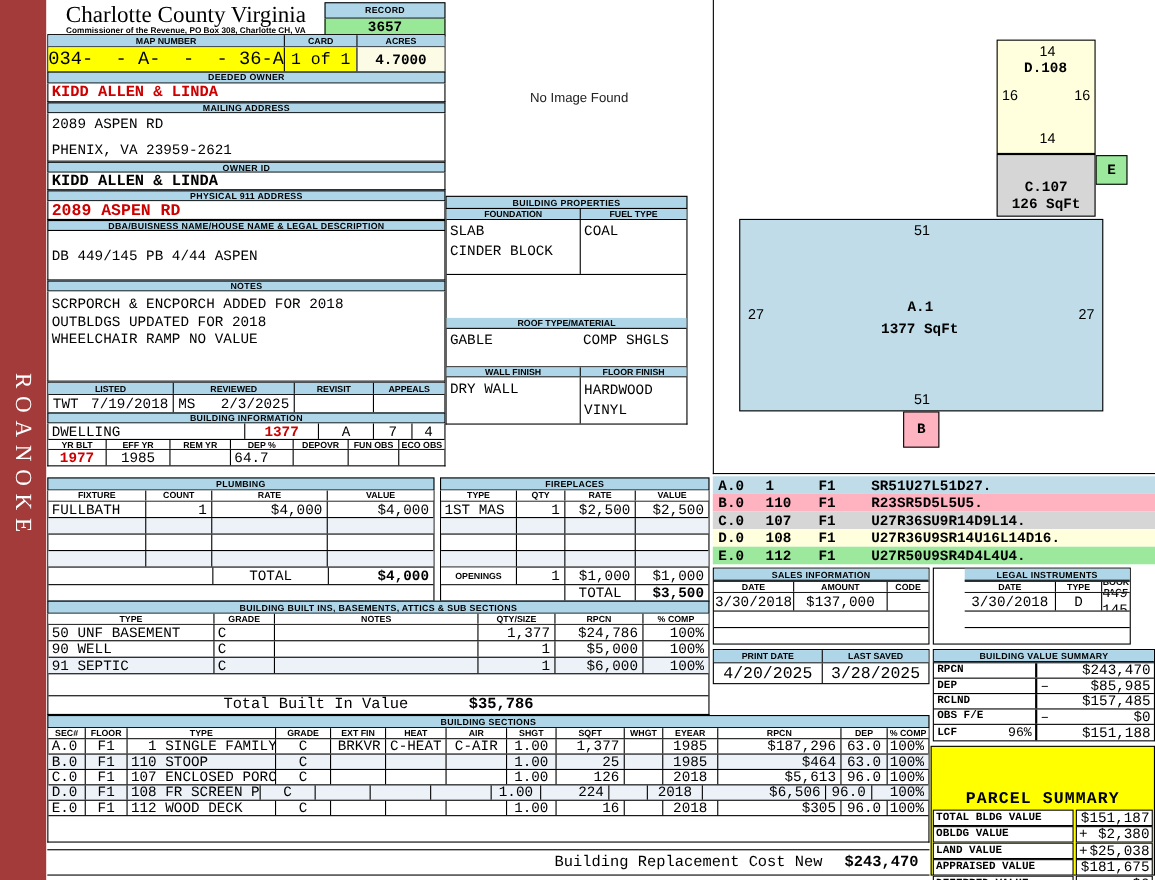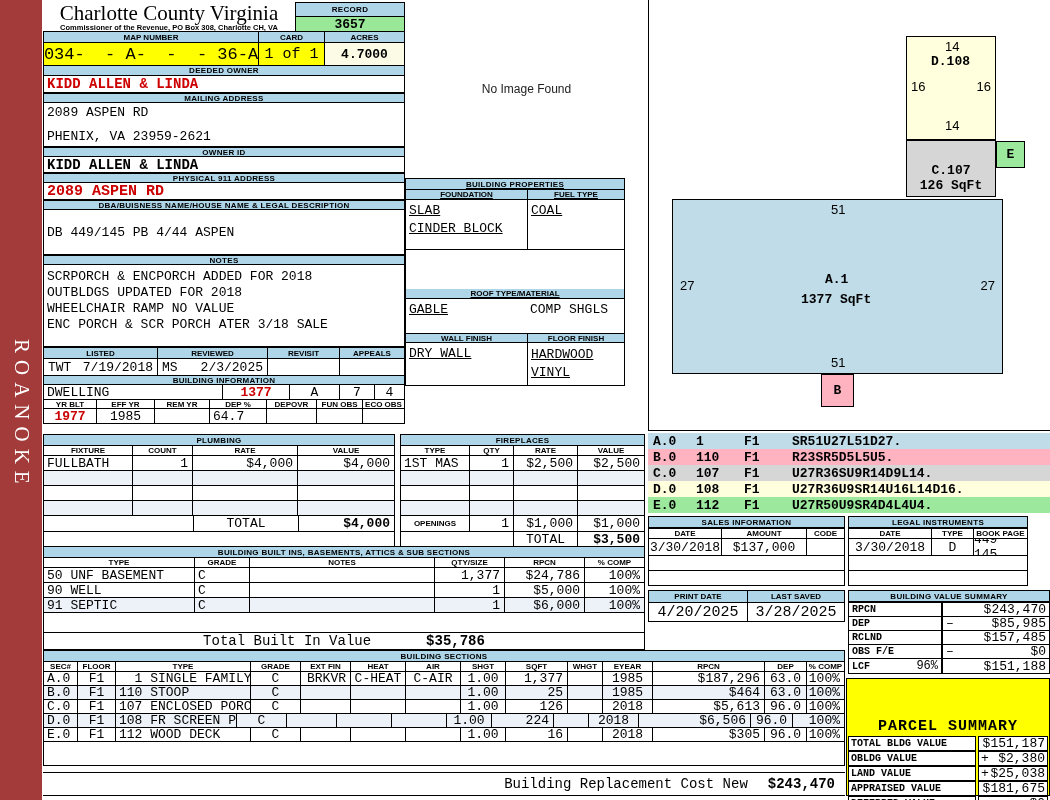--- a/index.html
+++ b/index.html
@@ -84,21 +84,20 @@
   <div class="abs box b red pl" style="left:43px;top:183px;width:362px;height:17px;display:flex;align-items:center;font-size:15px;">2089 ASPEN RD</div>
 
   <div class="abs bar" style="left:43px;top:200px;width:362px;height:10px;">DBA/BUISNESS NAME/HOUSE NAME &amp; LEGAL DESCRIPTION</div>
   <div class="abs box mono13 pl" style="left:43px;top:210px;width:362px;height:45px;display:flex;align-items:center;">DB 449/145 PB 4/44 ASPEN</div>
 
   <div class="abs bar" style="left:43px;top:255px;width:362px;height:10px;">NOTES</div>
   <div class="abs box mono13 pl" style="left:43px;top:265px;width:362px;height:82px;line-height:16px;padding-top:4px;">
     <div>SCRPORCH &amp; ENCPORCH ADDED FOR 2018</div>
     <div>OUTBLDGS UPDATED FOR 2018</div>
     <div>WHEELCHAIR RAMP NO VALUE</div>
-    <div>ENC PORCH &amp; SCR PORCH ATER 3/18 SALE</div>
   </div>
 
   <div class="abs tbl" style="left:43px;top:347px;width:362px;">
     <div class="r" style="height:10px;">
       <div class="c tinyh blue" style="width:113px;">LISTED</div>
       <div class="c tinyh blue" style="width:110px;">REVIEWED</div>
       <div class="c tinyh blue" style="width:72px;">REVISIT</div>
       <div class="c tinyh blue" style="flex:1;">APPEALS</div>
     </div>
     <div class="r mono13" style="height:17px;">
@@ -392,21 +391,21 @@
   <div class="abs mono14" style="left:43px;top:772px;width:802px;height:24px;border-top:1px solid #000;border-bottom:1px solid #000;
               display:flex;align-items:center;justify-content:flex-end;gap:20px;padding-right:10px;box-sizing:border-box;">
     <span>Building Replacement Cost New</span>
     <span class="b">$243,470</span>
   </div>
 
   <div class="abs" style="left:405px;top:0;width:243px;height:178px;display:flex;align-items:center;justify-content:center;">
     <span style="font:12px 'Liberation Sans','DejaVu Sans',sans-serif;color:#222;">No Image Found</span>
   </div>
 
-  <div class="abs" style="left:405px;top:178px;width:220px;text-decoration:underline;">
+  <div class="abs" style="left:405px;top:178px;width:220px;">
     <div class="bar" style="height:10px;">BUILDING PROPERTIES</div>
     <div class="tbl" style="border-top:none;">
       <div class="r" style="height:9px;">
         <div class="c tinyh blue" style="width:121px;">FOUNDATION</div>
         <div class="c tinyh blue" style="flex:1;">FUEL TYPE</div>
       </div>
       <div class="r mono13" style="height:50px;">
         <div class="c pl" style="width:121px;align-items:flex-start;flex-direction:column;line-height:18px;padding-top:2px;">
           <div>SLAB</div>
           <div>CINDER BLOCK</div>
@@ -517,21 +516,21 @@
       <div class="c" style="flex:1;"></div>
     </div>
     <div class="r" style="height:15px;">
         <div class="c" style="flex:1;"></div>
       </div>
     <div class="r" style="height:15px;">
         <div class="c" style="flex:1;"></div>
       </div>
   </div>
 
-  <div class="abs tbl" style="left:848px;top:516px;width:180px;">
+  <div class="abs tbl" style="left:848px;top:516px;width:180px;padding-left:28px;">
     <div class="r">
         <div class="c bar" style="flex:1;height:11px;border:none;border-bottom:1px solid #000;">LEGAL INSTRUMENTS</div>
       </div>
     <div class="r" style="height:10px;">
       <div class="c tinyh" style="width:82px;">DATE</div>
       <div class="c tinyh" style="width:42px;">TYPE</div>
       <div class="c tinyh" style="flex:1;">BOOK PAGE</div>
     </div>
     <div class="r mono13" style="height:17px;">
       <div class="c ctr" style="width:82px;">3/30/2018</div>

